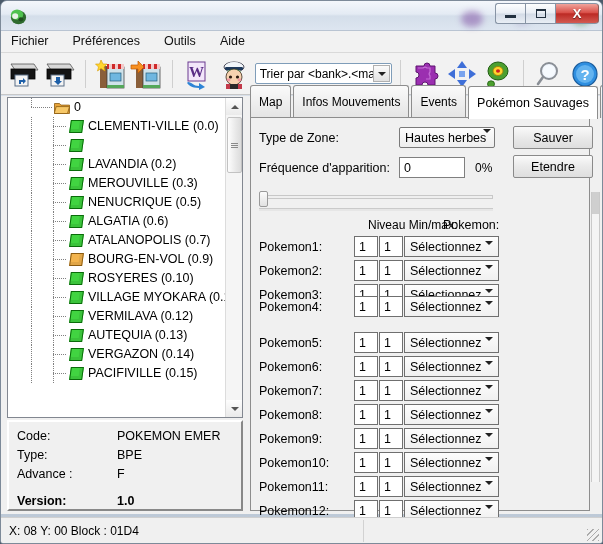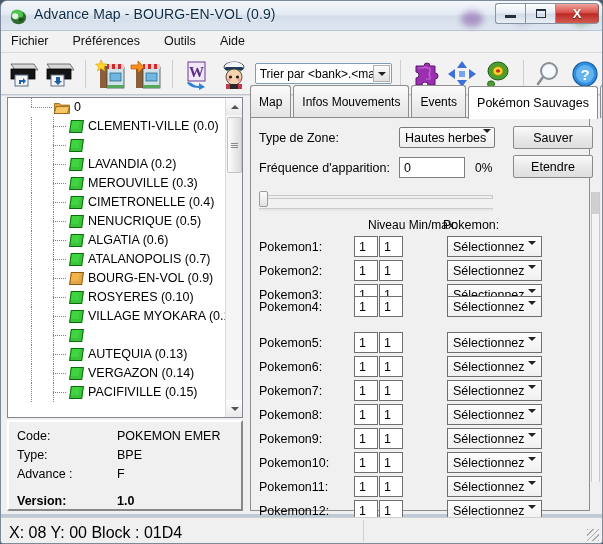--- a/index.html
+++ b/index.html
@@ -215,34 +215,34 @@
     position:absolute; top:0; width:24px; height:21px; background:#fff;
     border:1px solid #6f6f6f; font-size:12.5px;
     display:flex; align-items:center; padding-left:4px;
   }
   .numin.a { left:103px; }
   .numin.b { left:128px; }
   .selcombo {
     position:absolute; left:153px; top:0; width:95px; height:21px;
     background: linear-gradient(180deg,#fdfdfd,#f0f0f0);
     border:1px solid #6f6f6f;
-    font-size:12.5px; display:flex; align-items:center; padding-left:5px;margin-left:43px;
+    font-size:12.5px; display:flex; align-items:center; padding-left:5px;
   }
   .selcombo .ar { position:absolute; right:5px; top:8px; }
   
   #right-strip {
     position:absolute; right:2px; top:96px; width:9px; bottom:32px;
     background:#f4f4f4; border-left:1px solid #c9c9c9; border-right:1px solid #c9c9c9;
   }
   #right-strip .thumb2 { position:absolute; left:0; top:0; width:7px; height:22px; background:#cfcfcf;}
   
   #statusbar {
     position:absolute; left:0; bottom:0; right:0; height:26px;
     background:#f0f0f0; border-top:1px solid #cfcfcf;
-    font-size:16px; color:#000;
+    font-size:12px; color:#000;
   }
   #status-left { position:absolute; left:8px; top:6px; white-space:nowrap;}
   #status-sep { position:absolute; left:362px; top:2px; width:1px; height:22px; background:#d2d2d2;}
   #grip-corner {
     position:absolute; right:3px; bottom:2px; width:12px; height:12px;
     background:
       repeating-linear-gradient(135deg, #9a9a9a 0 1px, transparent 1px 4px);
     opacity:.8;
   }
 </style>
@@ -256,21 +256,20 @@
     <div class="blur2"></div>
     <div class="blur3"></div>
 
     <svg id="app-icon" viewBox="0 0 20 20">
       <ellipse cx="10" cy="11" rx="8" ry="7.2" fill="#2f6b2f"></ellipse>
       <ellipse cx="8.5" cy="8" rx="6.5" ry="5.5" fill="#4fc24f"></ellipse>
       <ellipse cx="6.5" cy="9.5" rx="3.2" ry="3" fill="#e8f3e8"></ellipse>
       <ellipse cx="12.5" cy="13" rx="2.6" ry="2.2" fill="#1e4f1e"></ellipse>
     </svg>
 
-    <div id="title-text">Advance Map - BOURG-EN-VOL (0.9)</div>
 
     <div class="winbtns">
       <div class="wb">
         <span class="minglyph"></span>
       </div>
       <div class="wb">
         <span class="maxglyph"></span>
       </div>
       <div class="wb close">X</div>
     </div>
@@ -468,29 +467,20 @@
               <span class="map-ico"></span>
               <span class="tlabel">MEROUVILLE (0.3)</span>
             </div>
             <div class="tnode child">
               <span class="indent">
                 <span class="dotted-v" style="left:23px;"></span>
                 <span class="dotted-v" style="left:45px;"></span>
                 <span style="position:absolute;left:45px;top:9px;width:14px;height:1px;background:repeating-linear-gradient(90deg,#808080 0 1px,transparent 1px 2px);"></span>
               </span>
               <span class="map-ico"></span>
-              <span class="tlabel">CIMETRONELLE (0.4)</span>
-            </div>
-            <div class="tnode child">
-              <span class="indent">
-                <span class="dotted-v" style="left:23px;"></span>
-                <span class="dotted-v" style="left:45px;"></span>
-                <span style="position:absolute;left:45px;top:9px;width:14px;height:1px;background:repeating-linear-gradient(90deg,#808080 0 1px,transparent 1px 2px);"></span>
-              </span>
-              <span class="map-ico"></span>
               <span class="tlabel">NENUCRIQUE (0.5)</span>
             </div>
             <div class="tnode child">
               <span class="indent">
                 <span class="dotted-v" style="left:23px;"></span>
                 <span class="dotted-v" style="left:45px;"></span>
                 <span style="position:absolute;left:45px;top:9px;width:14px;height:1px;background:repeating-linear-gradient(90deg,#808080 0 1px,transparent 1px 2px);"></span>
               </span>
               <span class="map-ico"></span>
               <span class="tlabel">ALGATIA (0.6)</span>
@@ -531,20 +521,21 @@
               <span class="map-ico"></span>
               <span class="tlabel">VILLAGE MYOKARA (0.11)</span>
             </div>
             <div class="tnode child">
               <span class="indent">
                 <span class="dotted-v" style="left:23px;"></span>
                 <span class="dotted-v" style="left:45px;"></span>
                 <span style="position:absolute;left:45px;top:9px;width:14px;height:1px;background:repeating-linear-gradient(90deg,#808080 0 1px,transparent 1px 2px);"></span>
               </span>
               <span class="map-ico"></span>
+              <span class="tlabel">VERMILAVA (0.12)</span>
             </div>
             <div class="tnode child">
               <span class="indent">
                 <span class="dotted-v" style="left:23px;"></span>
                 <span class="dotted-v" style="left:45px;"></span>
                 <span style="position:absolute;left:45px;top:9px;width:14px;height:1px;background:repeating-linear-gradient(90deg,#808080 0 1px,transparent 1px 2px);"></span>
               </span>
               <span class="map-ico"></span>
               <span class="tlabel">AUTEQUIA (0.13)</span>
             </div>

